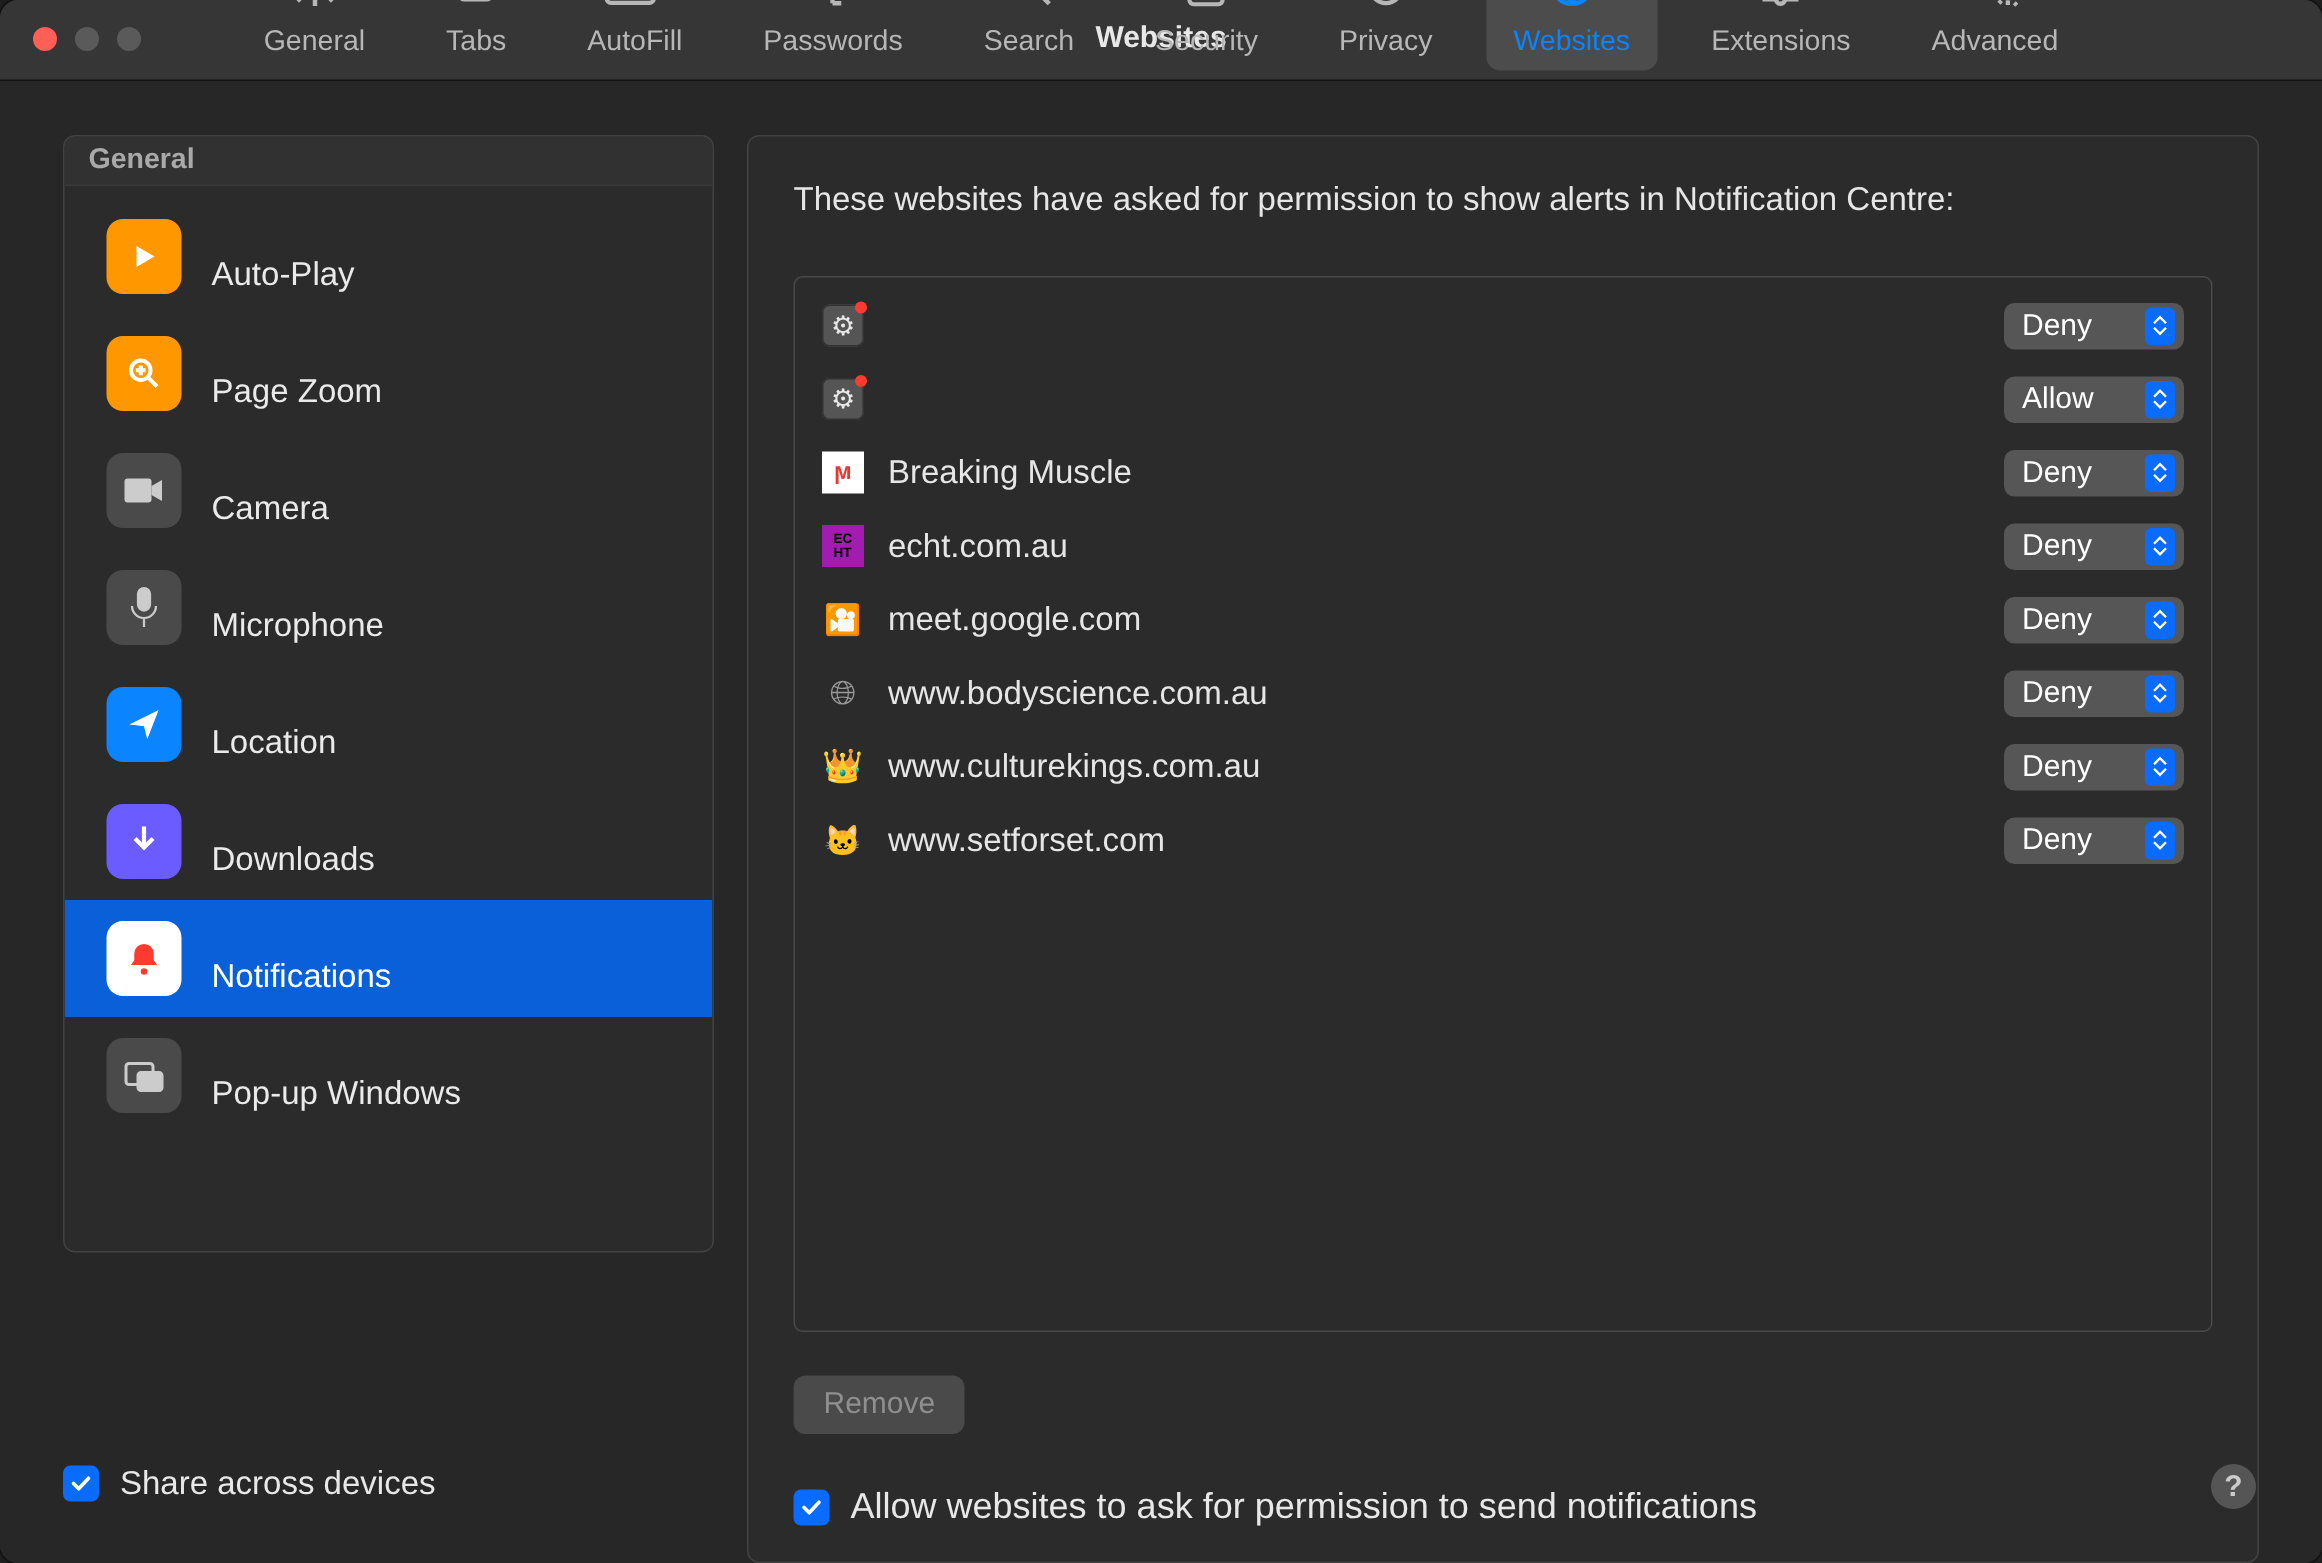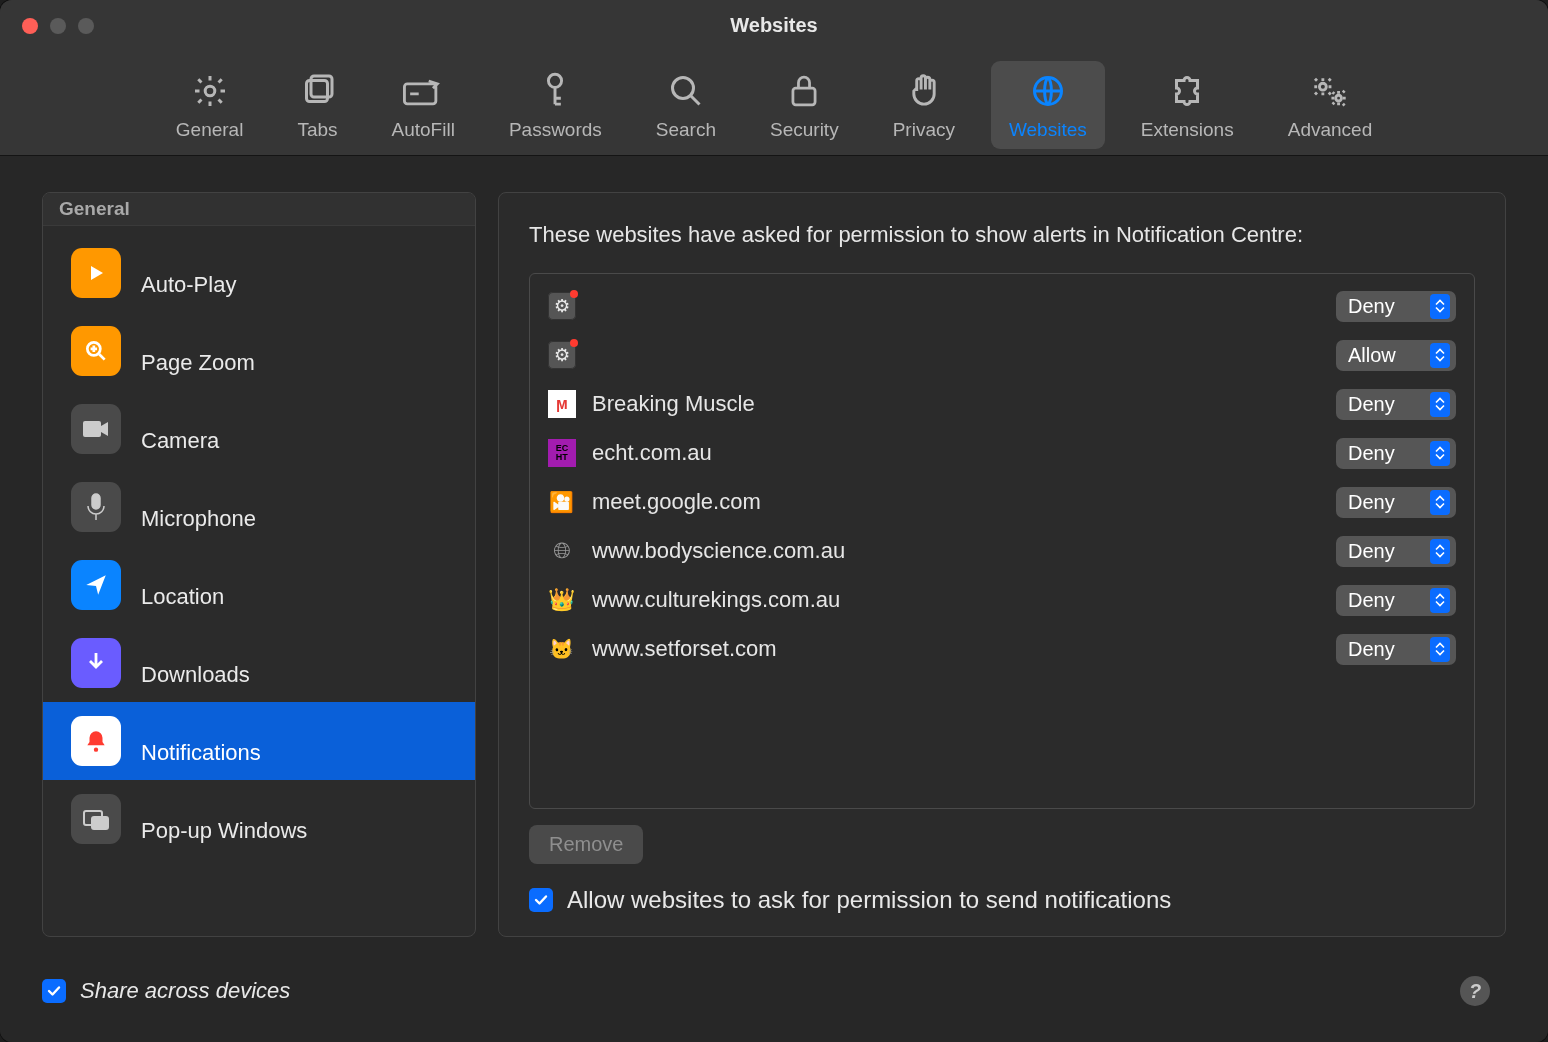--- a/index.html
+++ b/index.html
@@ -123,23 +123,24 @@
     color: #fff;
     flex-shrink: 0;
   }
 
   .main-panel {
     flex: 1;
     border: 1px solid #424242;
     border-radius: 8px;
     background: #2b2b2b;
     padding: 26px 30px 22px;
-    height: 745px;
+    height: 952px;
     display: flex;
     flex-direction: column;
+    gap: 13px;
   }
   .panel-desc {
     font-size: 22px;
     line-height: 1.45;
     color: #e6e6e6;
     margin-bottom: 22px;
   }
   .site-list {
     border: 1px solid #4a4a4a;
     border-radius: 6px;
@@ -213,26 +214,25 @@
     width: 24px; height: 24px;
     border-radius: 5px;
     background: #0a6cff;
     display: flex; align-items: center; justify-content: center;
     flex-shrink: 0;
   }
   .chk svg { width: 16px; height: 16px; }
 
   .footer {
     position: absolute;
-    left: 42px; right: 58px;
+    left: 42px; right: 44px;
     bottom: 36px;
     display: flex;
-    align-items: center;
+    align-items: flex-start;
     justify-content: space-between;
-    font-style: italic;
   }
   .share-row { display: flex; align-items: center; gap: 14px; font-size: 22px; }
   .help-btn {
     width: 30px; height: 30px;
     border-radius: 50%;
     background: #555;
     color: #ccc;
     display: flex; align-items: center; justify-content: center;
     font-size: 20px;
     font-weight: 600;

